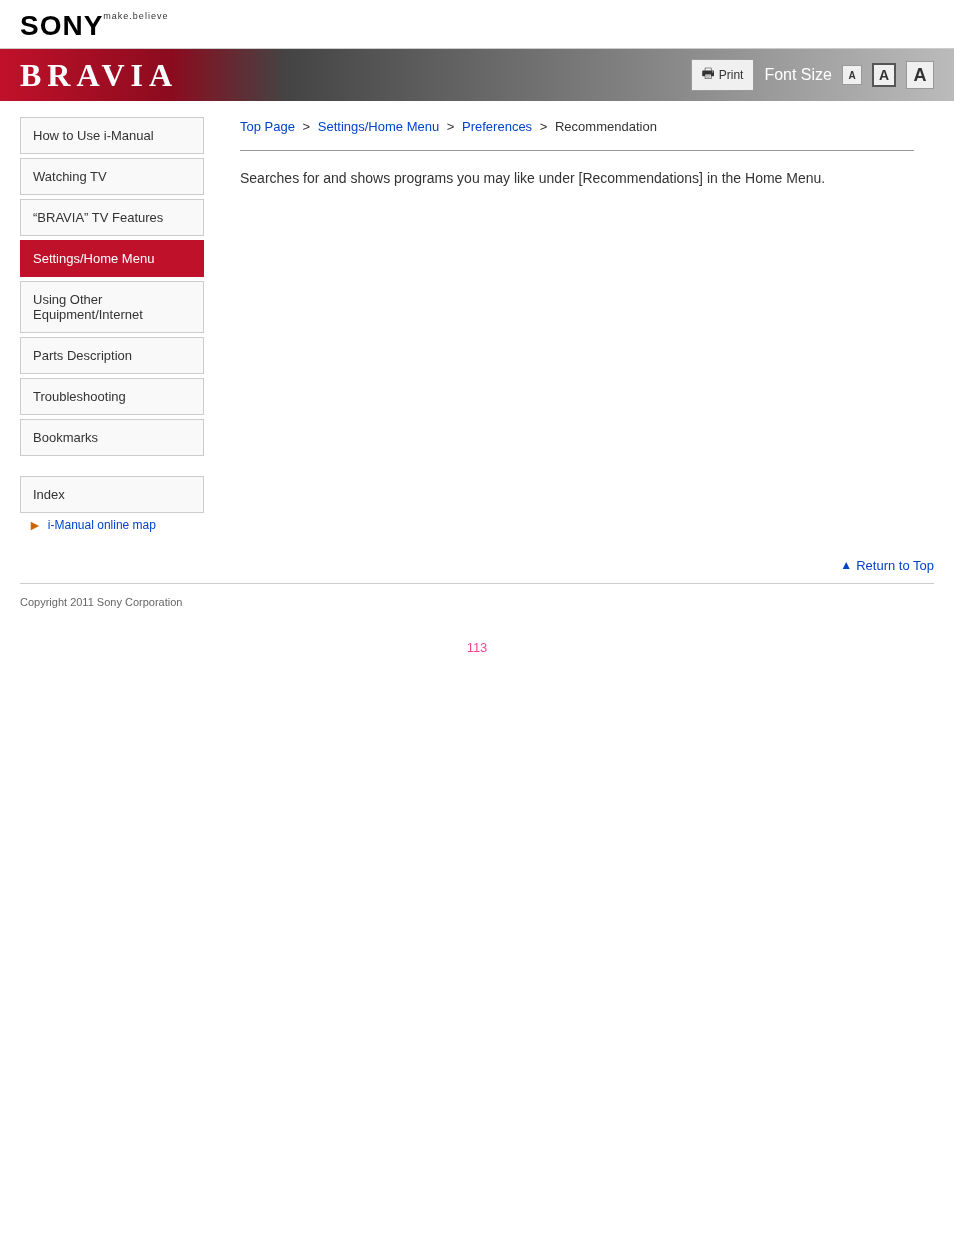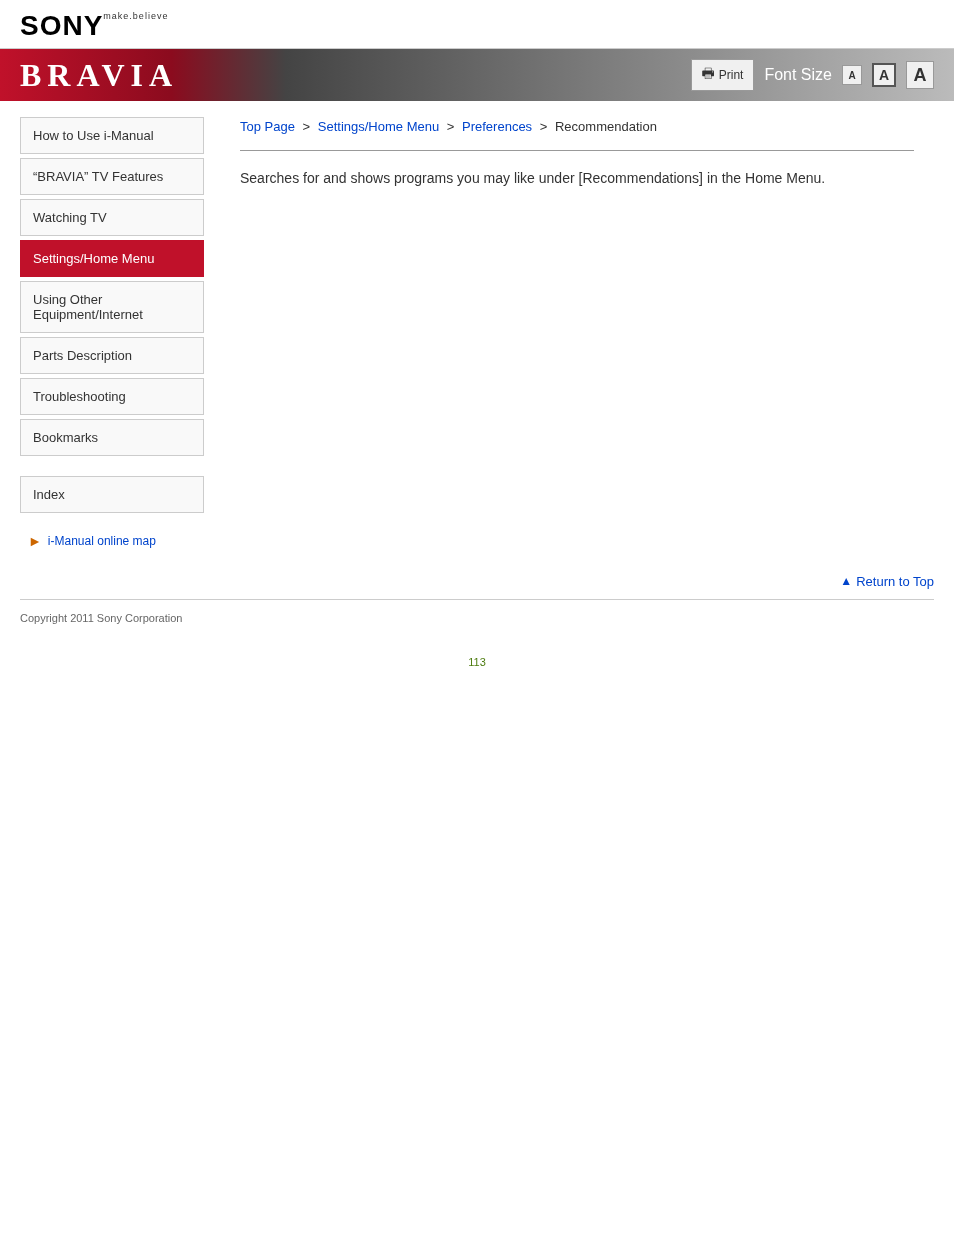--- a/index.html
+++ b/index.html
@@ -113,21 +113,21 @@
     }
     .sidebar-item.active {
       background: #c0112a;
       color: #fff;
       border-color: #c0112a;
     }
     .sidebar-item-index {
       border: 1px solid #ccc;
       padding: 10px 12px;
       margin-top: 20px;
-      margin-bottom: 16px;
+      margin-bottom: 0;
       font-size: 13px;
       cursor: pointer;
       background: #f9f9f9;
     }
     .online-map-link {
       display: flex;
       align-items: center;
       gap: 6px;
       font-size: 12px;
       color: #0044cc;
@@ -205,22 +205,22 @@
     }
     .footer {
       padding: 12px 20px;
       font-size: 11px;
       color: #666;
     }
 
     
     .page-number {
       text-align: center;
-      font-size: 11px;
-      color: #4d7c0f;
+      font-size: 13px;
+      color: #ec4899;
       padding: 20px 0 10px 0;
     }
 
     
     .bravia-banner {
       position: relative;
       overflow: hidden;
     }
   </style>
 </head>
@@ -247,24 +247,24 @@
   </div>
 </div>
 
 <div class="main-wrapper">
 
   <div class="sidebar">
     <div class="sidebar-item">
       <span>How to Use i-Manual</span>
     </div>
     <div class="sidebar-item">
+      <span>Watching TV</span>
+    </div>
+    <div class="sidebar-item">
       <span>“BRAVIA” TV Features</span>
-    </div>
-    <div class="sidebar-item">
-      <span>Watching TV</span>
     </div>
     <div class="sidebar-item active">
       <span>Settings/Home Menu</span>
     </div>
     <div class="sidebar-item">
       <span>Using Other Equipment/Internet</span>
     </div>
     <div class="sidebar-item">
       <span>Parts Description</span>
     </div>

